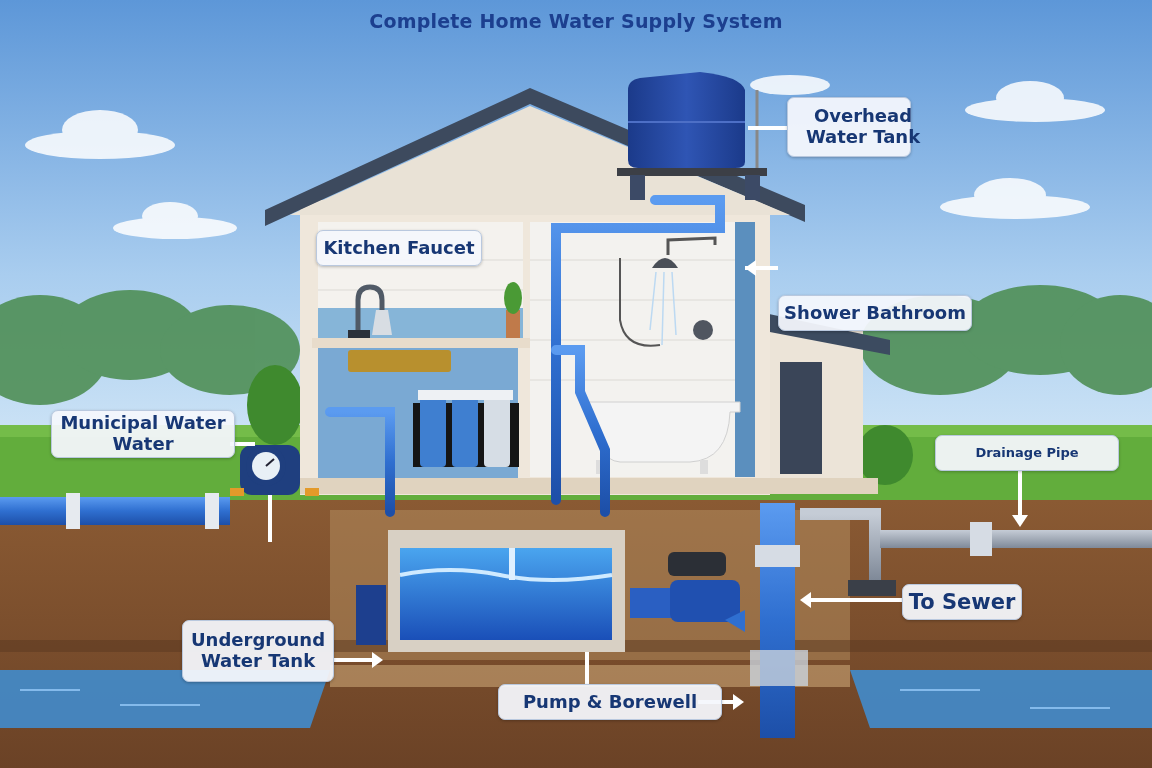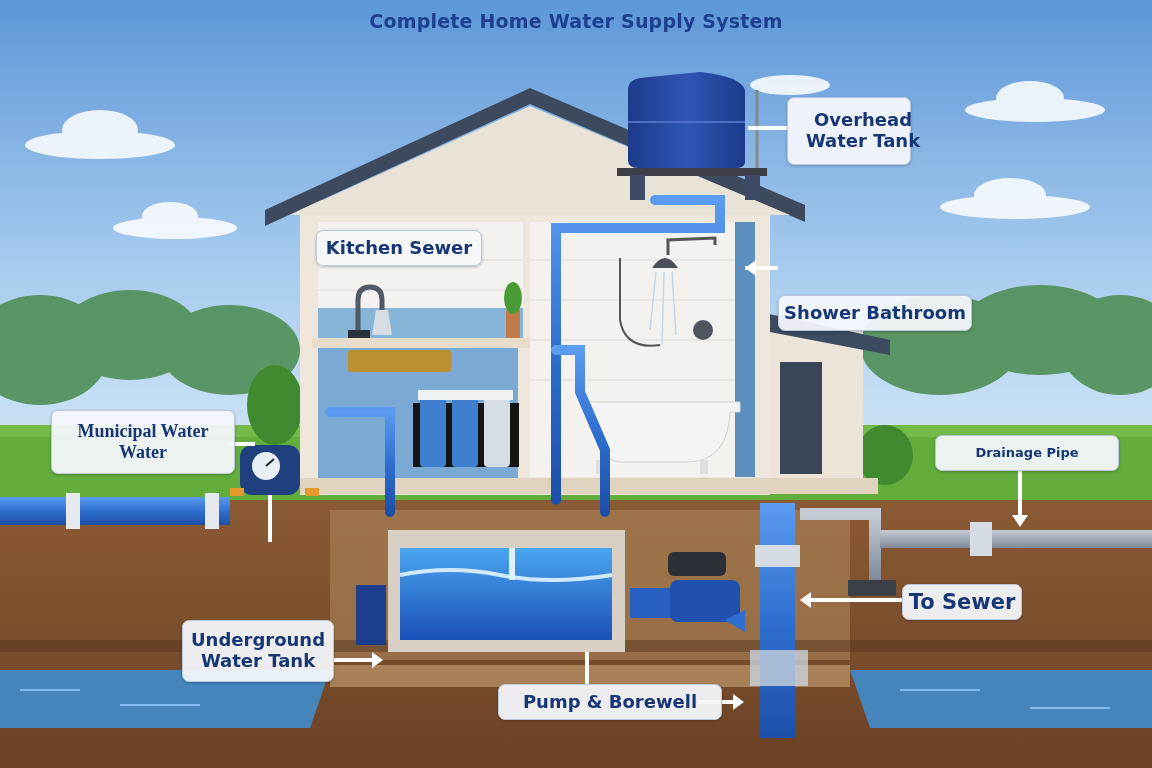--- a/index.html
+++ b/index.html
@@ -1,24 +1,24 @@
 <!DOCTYPE html>
 <html><head>
 <meta charset="utf-8">
 <style>
   html,body{margin:0;padding:0;}
   body{width:1152px;height:768px;overflow:hidden;position:relative;font-family:"DejaVu Sans","Liberation Sans",sans-serif;}
   .scene{position:absolute;inset:0;overflow:hidden;}
   svg.art{position:absolute;left:0;top:0;width:1152px;height:768px;}
   .title{position:absolute;left:0;width:1152px;top:10px;text-align:center;font-size:19px;font-weight:bold;color:#1c3f8f;letter-spacing:0.2px;}
   .label{position:absolute;background:rgba(244,247,252,0.94);border:1.5px solid #b9c8de;border-radius:7px;color:#173774;font-weight:bold;text-align:center;line-height:1.15;box-shadow:0 1px 3px rgba(0,0,0,0.25);padding:4px 8px;box-sizing:border-box;display:flex;align-items:center;justify-content:center;white-space:nowrap;}
-  .lbl-overhead{left:787px;top:97px;width:124px;height:68px;font-size:18px;padding-left:36px;}
+  .lbl-overhead{left:787px;top:97px;width:124px;height:60px;font-size:18px;padding-left:36px;}
   .lbl-kitchen{left:316px;top:230px;width:166px;height:36px;font-size:18px;}
   .lbl-shower{left:778px;top:250px;width:194px;height:36px;font-size:18px;margin-top:45px;}
-  .lbl-municipal{left:51px;top:410px;width:184px;height:64px;font-size:18px;font-family:Liberation Serif, serif;}
+  .lbl-municipal{left:51px;top:410px;width:184px;height:48px;font-size:18px;}
   .lbl-drainage{left:935px;top:435px;width:184px;height:36px;font-size:13px;}
   .lbl-meter{left:160px;top:542px;width:148px;height:34px;font-size:17px;}
   .lbl-sewer{left:902px;top:584px;width:120px;height:36px;font-size:21px;}
   .lbl-underground{left:182px;top:620px;width:152px;height:62px;font-size:18px;}
   .lbl-pump{left:498px;top:684px;width:224px;height:36px;font-size:18px;}
 </style>
 </head>
 <body>
 
 <div class="scene">
@@ -231,21 +231,21 @@
 
 <div class="title">Complete Home Water Supply System</div>
 
 <div class="label lbl-overhead">
   <div>
     <div>Overhead</div>
     <div>Water Tank</div>
   </div>
 </div>
 
-<div class="label lbl-kitchen">Kitchen Sewer</div>
+<div class="label lbl-kitchen">Kitchen Faucet</div>
 
 <div class="label lbl-shower">Shower Bathroom</div>
 
 <div class="label lbl-municipal">
   <div>
     <div>Municipal Water</div>
     <div>Water</div>
   </div>
 </div>
 

